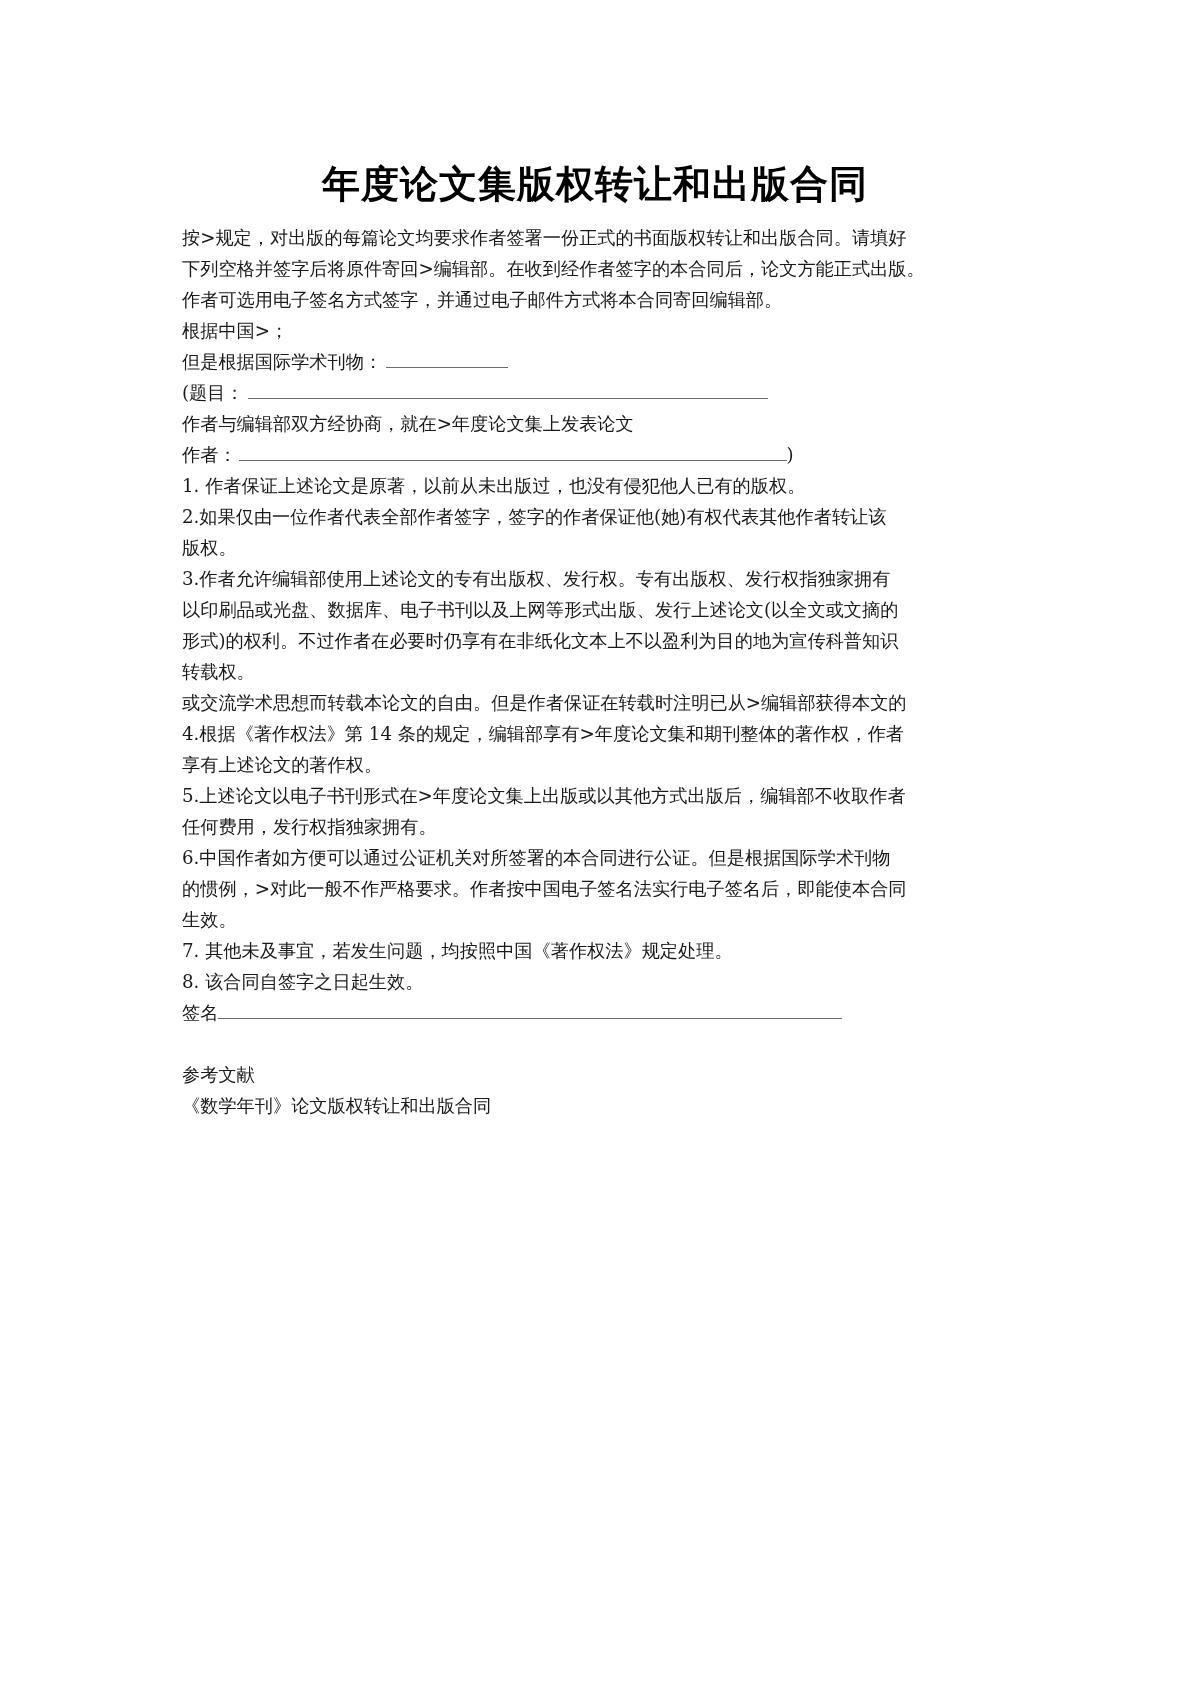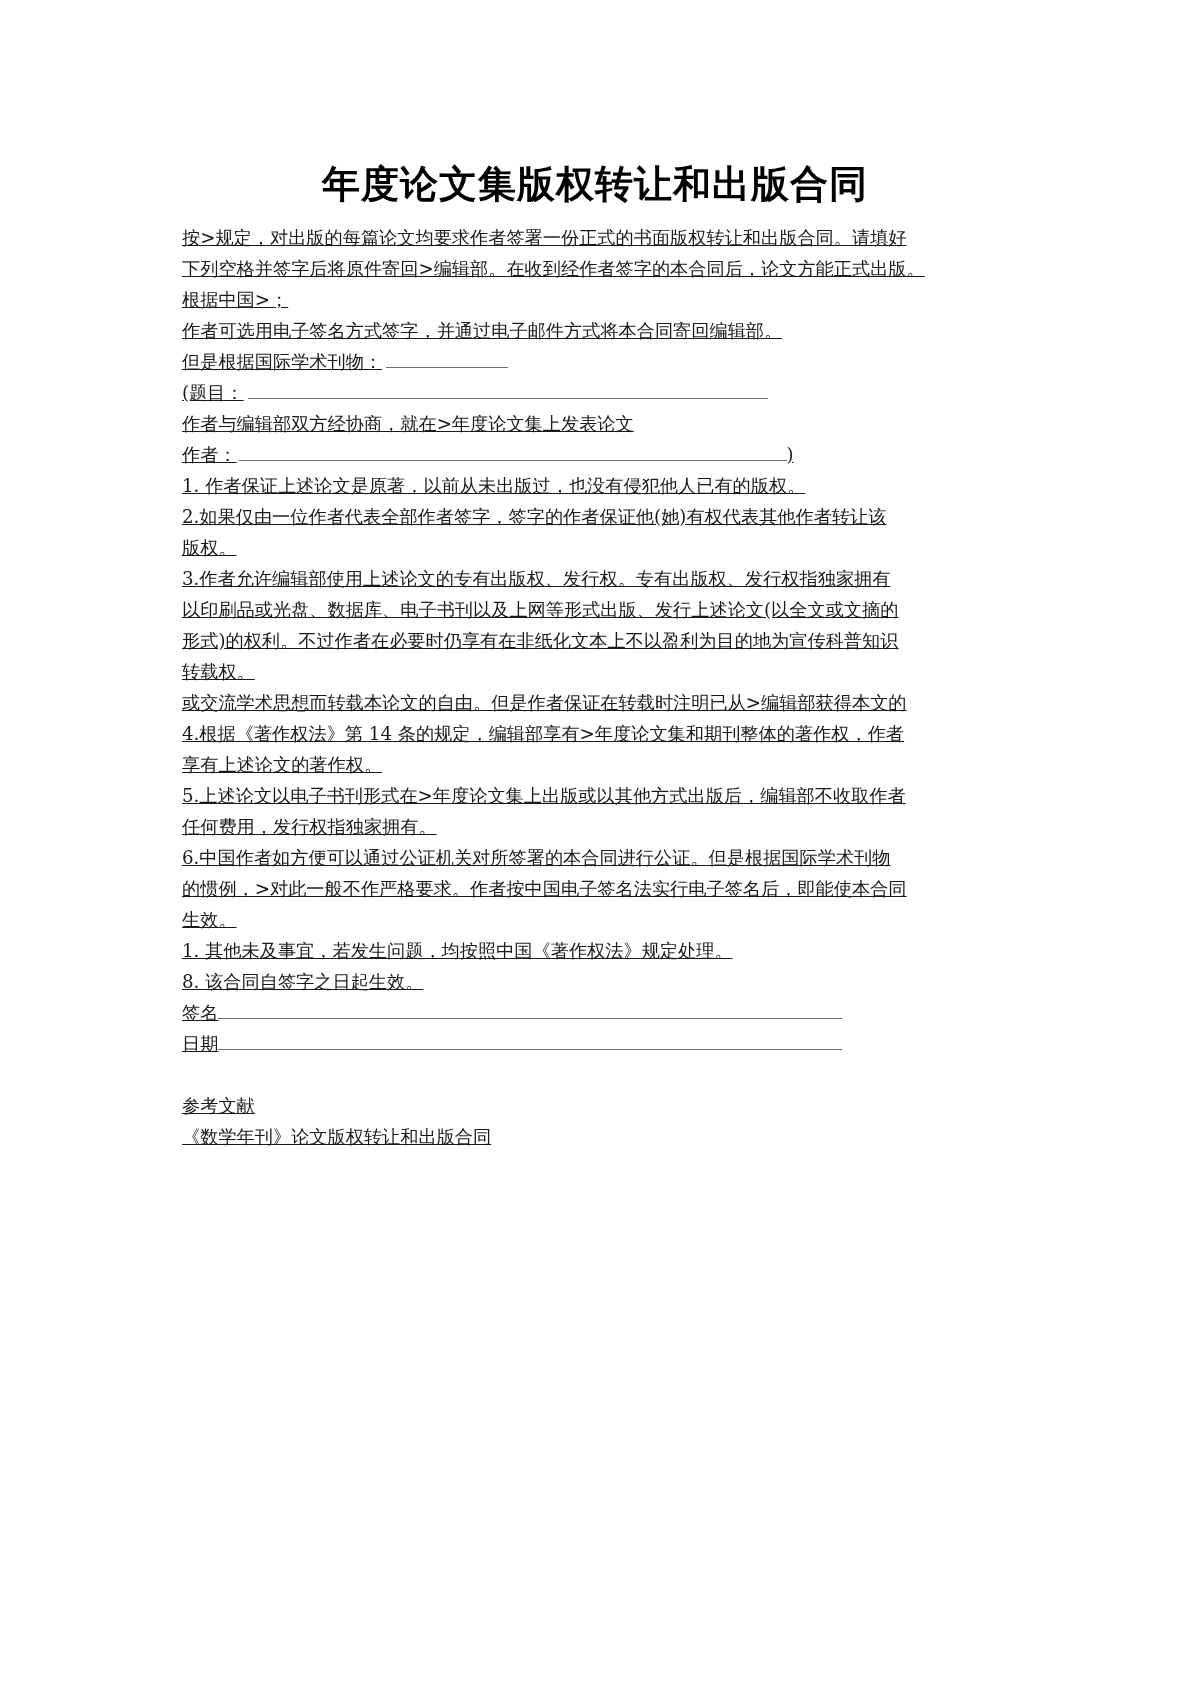--- a/index.html
+++ b/index.html
@@ -38,21 +38,20 @@
       position: absolute;
       left: 182px;
       top: 222px;
       width: 850px;
       font-size: 18.2px;
       line-height: 31px;
     }
     .line {
       white-space: nowrap;
       height: 31px;
-      text-decoration: underline;
     }
     .blank {
       display: inline-block;
       border-bottom: 1.2px solid #6e6e6e;
       height: 21px;
       vertical-align: baseline;
       margin-left: 4px;
     }
     .blank.short { width: 122px; }
     .blank.long { width: 520px; }
@@ -64,22 +63,22 @@
 <body>
 
 <div class="page">
 
   <div class="title">年度论文集版权转让和出版合同</div>
 
   <div class="body-text">
 
     <div class="line">按&gt;规定，对出版的每篇论文均要求作者签署一份正式的书面版权转让和出版合同。请填好</div>
     <div class="line">下列空格并签字后将原件寄回&gt;编辑部。在收到经作者签字的本合同后，论文方能正式出版。</div>
+    <div class="line">作者可选用电子签名方式签字，并通过电子邮件方式将本合同寄回编辑部。</div>
     <div class="line">根据中国&gt;；</div>
-    <div class="line">作者可选用电子签名方式签字，并通过电子邮件方式将本合同寄回编辑部。</div>
 
     <div class="line">
       <span>但是根据国际学术刊物：</span><span class="blank short"></span>
     </div>
 
     <div class="line">
       <span>(题目：</span><span class="blank long"></span>
     </div>
 
     <div class="line">作者与编辑部双方经协商，就在&gt;年度论文集上发表论文</div>
@@ -103,29 +102,26 @@
     <div class="line">4.根据《著作权法》第 14 条的规定，编辑部享有&gt;年度论文集和期刊整体的著作权，作者</div>
     <div class="line">享有上述论文的著作权。</div>
 
     <div class="line">5.上述论文以电子书刊形式在&gt;年度论文集上出版或以其他方式出版后，编辑部不收取作者</div>
     <div class="line">任何费用，发行权指独家拥有。</div>
 
     <div class="line">6.中国作者如方便可以通过公证机关对所签署的本合同进行公证。但是根据国际学术刊物</div>
     <div class="line">的惯例，&gt;对此一般不作严格要求。作者按中国电子签名法实行电子签名后，即能使本合同</div>
     <div class="line">生效。</div>
 
-    <div class="line">1.  其他未及事宜，若发生问题，均按照中国《著作权法》规定处理。</div>
+    <div class="line">7.  其他未及事宜，若发生问题，均按照中国《著作权法》规定处理。</div>
 
     <div class="line">8.  该合同自签字之日起生效。</div>
 
     <div class="line">
       <span>签名</span><span class="blank sign"></span>
-    </div>
-    <div class="line">
-      <span>日期</span><span class="blank sign"></span>
     </div>
 
     <div class="gap"></div>
 
     <div class="line">参考文献</div>
     <div class="line">《数学年刊》论文版权转让和出版合同</div>
 
   </div>
 </div>
 

